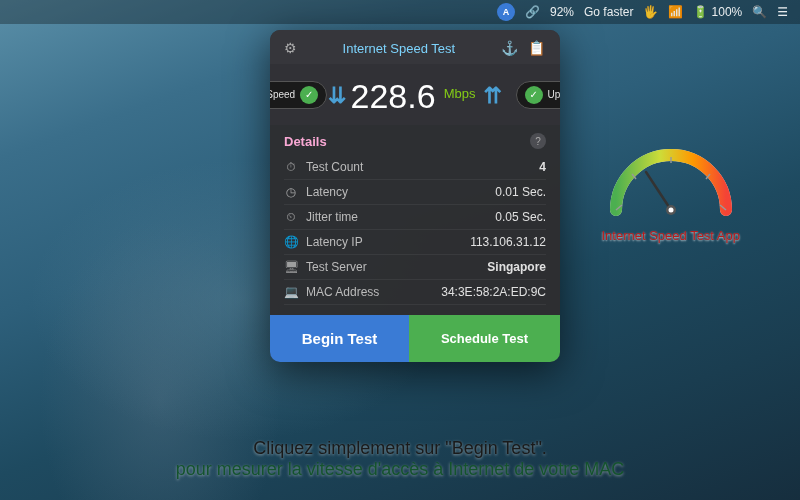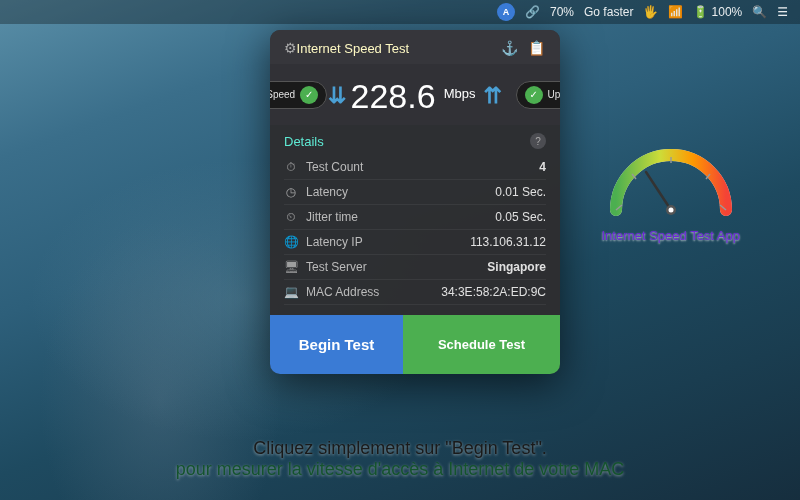--- a/index.html
+++ b/index.html
@@ -79,25 +79,25 @@
       justify-content: space-between;
       padding: 10px 14px 8px;
       background: rgba(55,55,60,0.95);
     }
     .header-icon {
       font-size: 14px;
       color: #aaa;
       cursor: pointer;
     }
     #popup-title {
-      color: #fef9c3;
+      color: #7dd3fc;
       font-size: 13px;
       font-weight: 500;
       flex: 1;
-      text-align: left;
+      text-align: center;
     }
     .header-icons {
       display: flex;
       gap: 10px;
     }
 
     .download-badge {
       position: absolute;
       left: -60px;
       top: 50%;
@@ -149,21 +149,21 @@
       font-weight: bold;
       line-height: 1;
     }
     .speed-value-down {
       color: white;
       font-size: 34px;
       font-weight: 300;
       line-height: 1;
     }
     .speed-unit {
-      color: #ffffff;
+      color: #84cc16;
       font-size: 13px;
       font-weight: 400;
       margin: 12px 4px;
       align-self: flex-end;
       padding-bottom: 4px;
     }
     .speed-value-up {
       color: white;
       font-size: 34px;
       font-weight: 300;
@@ -180,23 +180,23 @@
     #details {
       padding: 8px 14px 0;
     }
     .details-header {
       display: flex;
       justify-content: space-between;
       align-items: center;
       margin-bottom: 6px;
     }
     .details-label {
-      color: #5eead4;
+      color: #f9a8d4;
       font-size: 13px;
-      font-weight: 400;
+      font-weight: 700;
     }
     .details-help {
       width: 16px;
       height: 16px;
       border-radius: 50%;
       background: rgba(150,150,160,0.3);
       color: #aaa;
       font-size: 10px;
       display: flex;
       align-items: center;
@@ -244,21 +244,21 @@
       background: #3a7bd5;
       color: white;
       font-size: 15px;
       font-weight: 600;
       border: none;
       cursor: pointer;
       text-align: center;
     }
     .btn-schedule {
       flex: 1;
-      padding: 22px;
+      padding: 16px;
       background: #4CAF50;
       color: white;
       font-size: 13px;
       font-weight: 600;
       border: none;
       cursor: pointer;
       text-align: center;
     }
 
     
@@ -267,21 +267,21 @@
       right: 60px;
       top: 130px;
       text-align: center;
       z-index: 40;
     }
     .gauge-svg {
       display: block;
       margin: 0 auto;
     }
     .gauge-label {
-      color: #6d28d9;
+      color: #b91c1c;
       font-size: 13px;
       font-weight: 500;
       margin-top: 8px;
       text-shadow: 0 1px 2px rgba(255,255,255,0.8);
     }
 
     
     #bottom-text {
       position: absolute;
       bottom: 20px;
@@ -319,21 +319,21 @@
     }
   </style>
 </head>
 <body>
 
 <div id="bg"></div>
 
 <div id="menubar">
   <div class="menu-icon">A</div>
   <span class="menu-item">🔗</span>
-  <span class="menu-item">70%</span>
+  <span class="menu-item">92%</span>
   <span class="menu-item">Go faster</span>
   <span class="menu-item">🖐</span>
   <span class="menu-item">📶</span>
   <span class="menu-item">🔋 <span>100%</span></span>
   <span class="menu-item">🔍</span>
   <span class="menu-item">☰</span>
 </div>
 
 <div id="popup">
 

